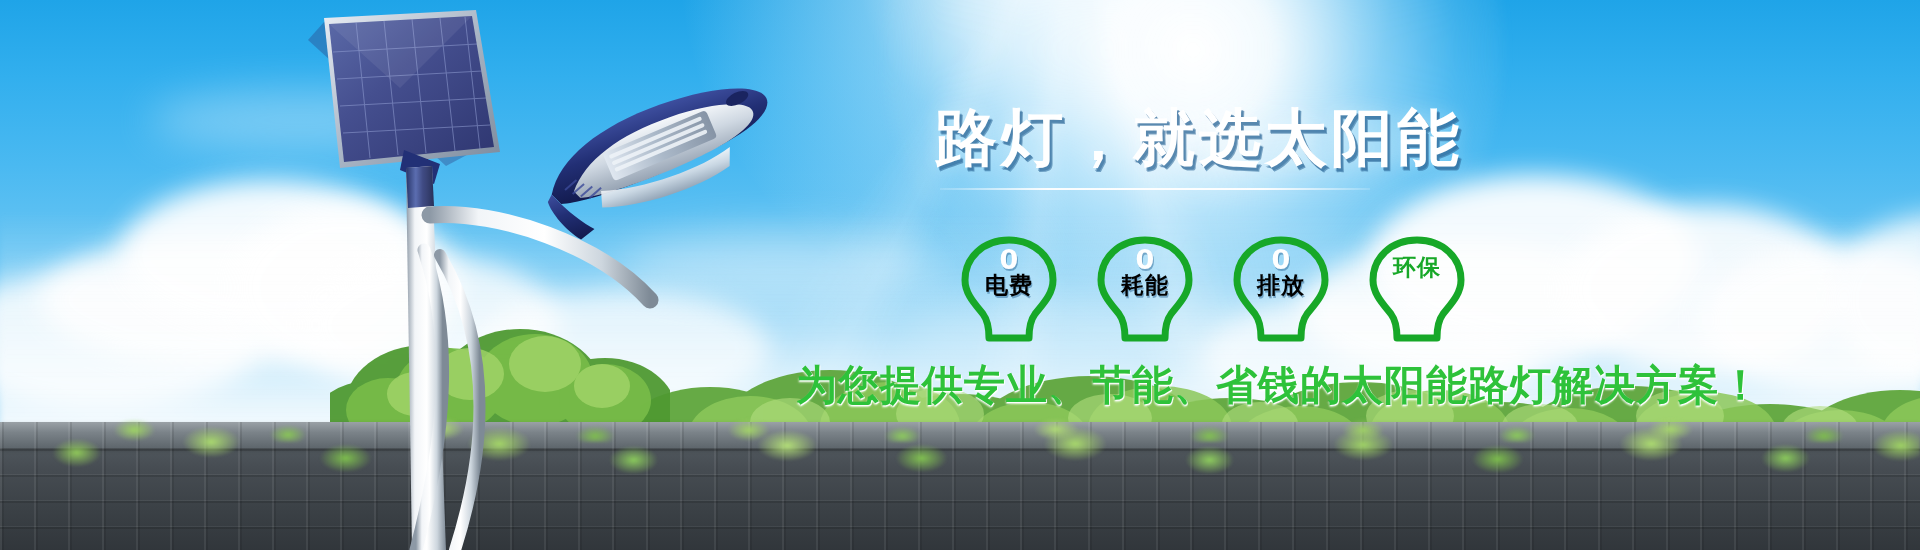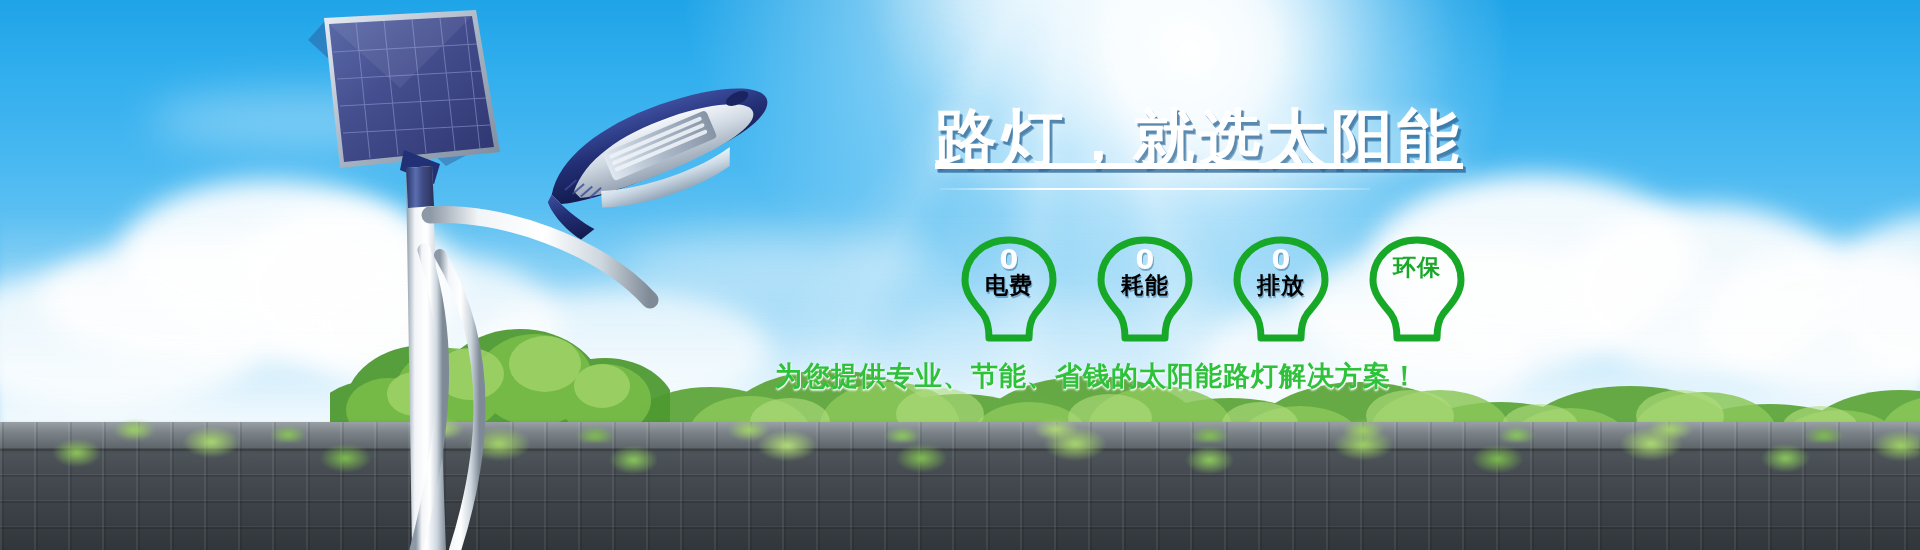--- a/index.html
+++ b/index.html
@@ -86,21 +86,20 @@
   
   .headline{
     position:absolute;left:935px;top:96px;
     font-family:"DejaVu Sans","Liberation Sans",sans-serif;
     font-size:62px;font-weight:700;letter-spacing:4px;
     color:#ffffff;white-space:nowrap;
     text-shadow:
       3px 4px 0 rgba(40,100,150,.55),
       2px 3px 0 rgba(40,100,150,.45),
       0 0 18px rgba(255,255,255,.35);
-    text-decoration: underline;
   }
   .rule{
     position:absolute;left:940px;top:188px;width:430px;height:2px;
     background:linear-gradient(to right, rgba(255,255,255,.15), rgba(255,255,255,.95) 25%, rgba(255,255,255,.95) 75%, rgba(255,255,255,.15));
   }
 
   
   .badges{
     position:absolute;left:955px;top:232px;
     display:flex;gap:28px;
@@ -120,23 +119,23 @@
   .badge .lbl{
     display:block;font-size:23px;font-weight:700;color:#000000;
     text-shadow:1px 2px 0 rgba(30,90,140,.45);
     letter-spacing:1px;
   }
   .badge.eco .btxt{top:24px;}
   .badge.eco .lbl{color:#17a828;text-shadow:0 1px 0 rgba(255,255,255,.7);}
 
   
   .tagline{
-    position:absolute;left:775px;top:358px;
+    position:absolute;left:796px;top:358px;
     font-family:"DejaVu Sans","Liberation Sans",sans-serif;
-    font-size:27px;font-weight:700;letter-spacing:1px;
+    font-size:41px;font-weight:700;letter-spacing:1px;
     color:#2ec23a;white-space:nowrap;
     text-shadow:0 2px 2px rgba(255,255,255,.85), 1px 1px 0 rgba(255,255,255,.9);
   }
   .trees-left{position:absolute;left:330px;bottom:78px;width:340px;height:170px;}
   .trees-right{position:absolute;left:640px;bottom:70px;width:1320px;height:130px;}
 
   
   .wall{
     position:absolute;left:0;right:0;bottom:0;height:128px;
     background:linear-gradient(to bottom,#6d7479 0%, #565d63 10%, #474d53 35%, #3c4247 65%, #31363b 100%);

